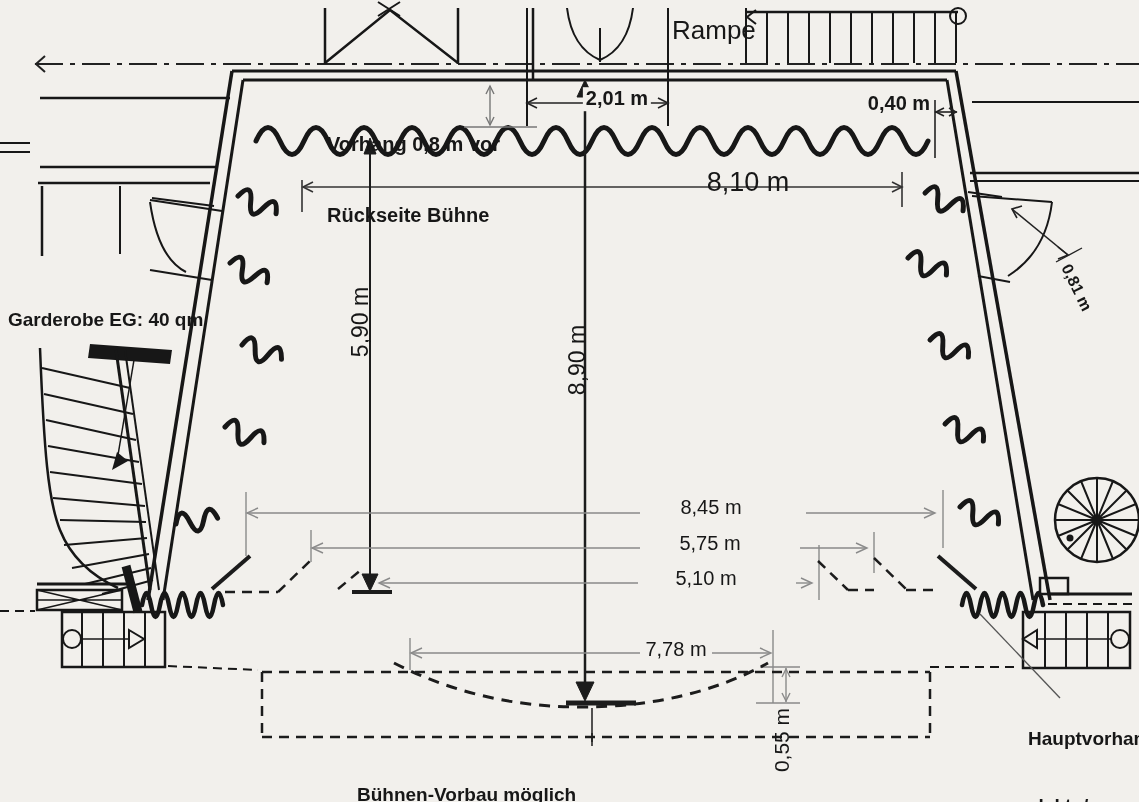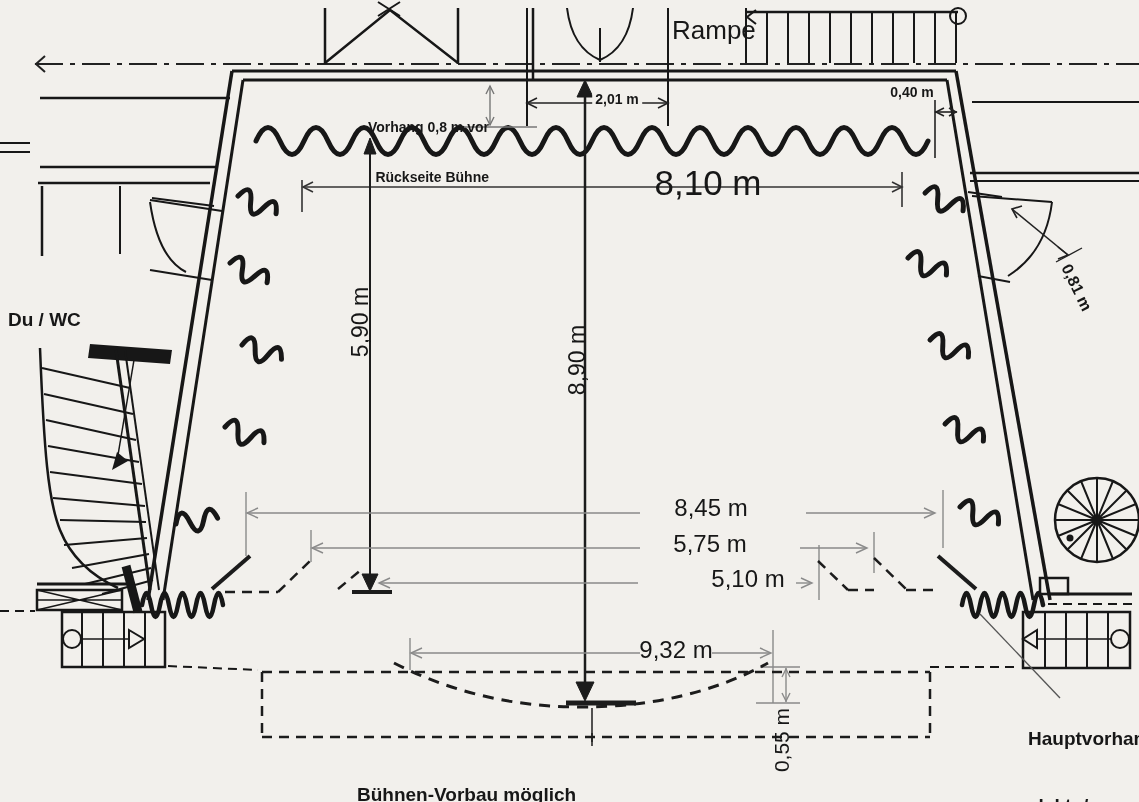--- a/index.html
+++ b/index.html
@@ -10,23 +10,23 @@
   html,body{margin:0;padding:0;background:#ddd;}
   .canvas{
     position:relative;width:1139px;height:802px;background:var(--paper);
     overflow:hidden;font-family:Liberation Sans, sans-serif;color:var(--ink);
   }
   .canvas svg{position:absolute;left:0;top:0;}
   .lbl{position:absolute;white-space:pre;color:var(--ink);line-height:1.18;}
   .ctr{transform:translate(-50%,-50%);}
   .rot90{transform:translate(-50%,-50%) rotate(-90deg);}
   .b{font-weight:bold;}
-  .s16{font-size:16px;} .s17{font-size:14px;} .s19{font-size:19px;}
-  .s21{font-size:21px;} .s23{font-size:23px;} .s24{font-size:24px;}
-  .s26{font-size:26px;} .s27{font-size:35px;}
+  .s16{font-size:16px;} .s17{font-size:20px;} .s19{font-size:19px;}
+  .s21{font-size:21px;} .s23{font-size:23px;} .s24{font-size:20px;}
+  .s26{font-size:26px;} .s27{font-size:27px;margin-left:40px;}
   .bg{background:var(--paper);padding:0 3px;}
   .center-text{text-align:right;}
 </style>
 </head>
 <body>
 
 <div class="canvas">
 
   <svg width="1139" height="802" viewBox="0 0 1139 802">
 
@@ -268,35 +268,35 @@
   </svg>
 
   <div class="lbl s26" style="left:672px;top:15px;">Rampe</div>
 
   <div class="lbl b s17 center-text" style="left:327px;top:86px;width:162px;">
     <div>Vorhang 0,8 m vor</div>
     <div>Rückseite Bühne</div>
   </div>
 
   <div class="lbl b s17 ctr bg" style="left:617px;top:99px;">2,01 m</div>
-  <div class="lbl b s17 ctr" style="left:899px;top:92px;margin-left:13px;">0,40 m</div>
+  <div class="lbl b s17 ctr" style="left:899px;top:104px;">0,40 m</div>
   <div class="lbl s27 ctr" style="left:708px;top:183px;">8,10 m</div>
 
   <div class="lbl b s19" style="left:8px;top:260px;line-height:1.26;">
-    <div>Du / WC</div>
+    <div>Garderobe EG: 40 qm</div>
   </div>
 
   <div class="lbl s23 rot90" style="left:361px;top:322px;">5,90 m</div>
   <div class="lbl s23 rot90" style="left:578px;top:360px;">8,90 m</div>
   <div class="lbl b s16" style="left:1076px;top:288px;transform:translate(-50%,-50%) rotate(64deg);">0,81 m</div>
 
   <div class="lbl s24 ctr" style="left:711px;top:508px;">8,45 m</div>
   <div class="lbl s24 ctr" style="left:710px;top:544px;">5,75 m</div>
-  <div class="lbl s24 ctr" style="left:748px;top:579px;">5,10 m</div>
-  <div class="lbl s24 ctr" style="left:676px;top:650px;">9,32 m</div>
+  <div class="lbl s24 ctr" style="left:706px;top:579px;">5,10 m</div>
+  <div class="lbl s24 ctr" style="left:676px;top:650px;">7,78 m</div>
   <div class="lbl s21 rot90" style="left:782px;top:740px;">0,55 m</div>
 
   <div class="lbl b s19" style="left:357px;top:739px;">
     <div>Bühnen-Vorbau möglich</div>
     
   </div>
 
   <div class="lbl b s19" style="left:1028px;top:683px;">
     <div>Hauptvorhang</div>
     <div>elektr./manue</div>

